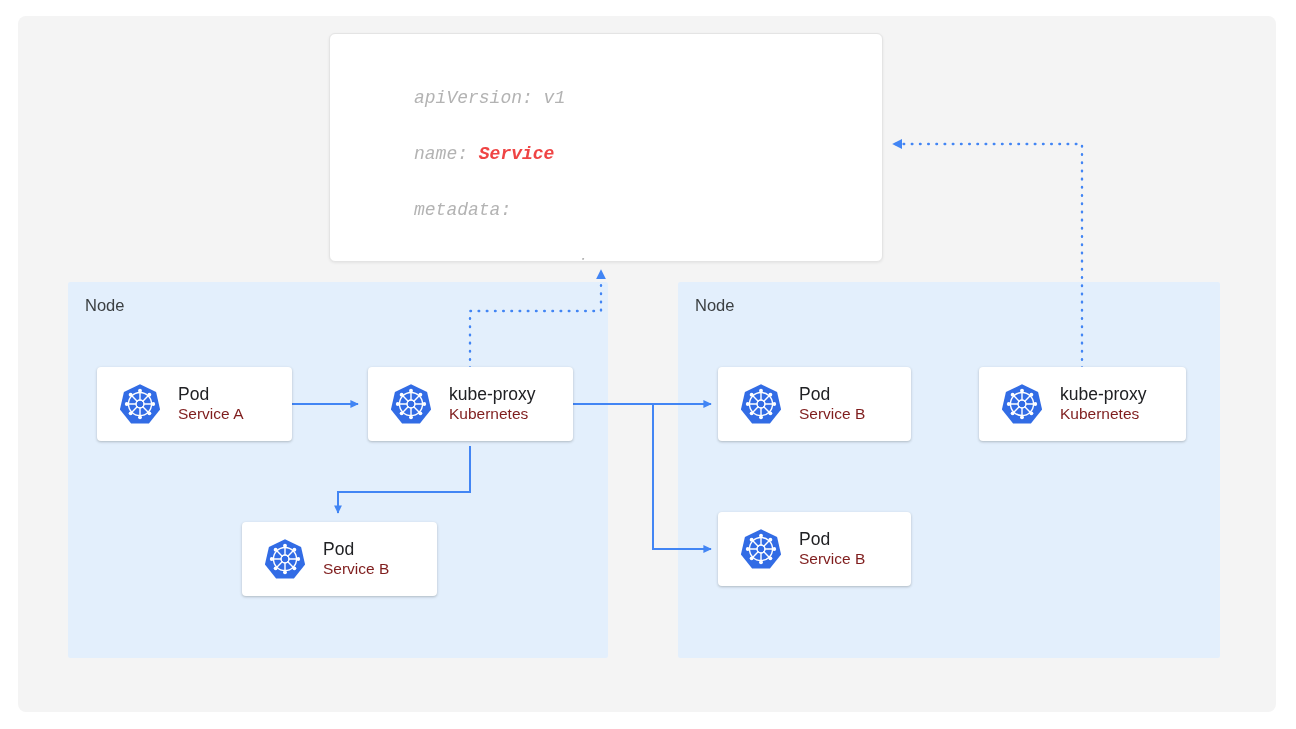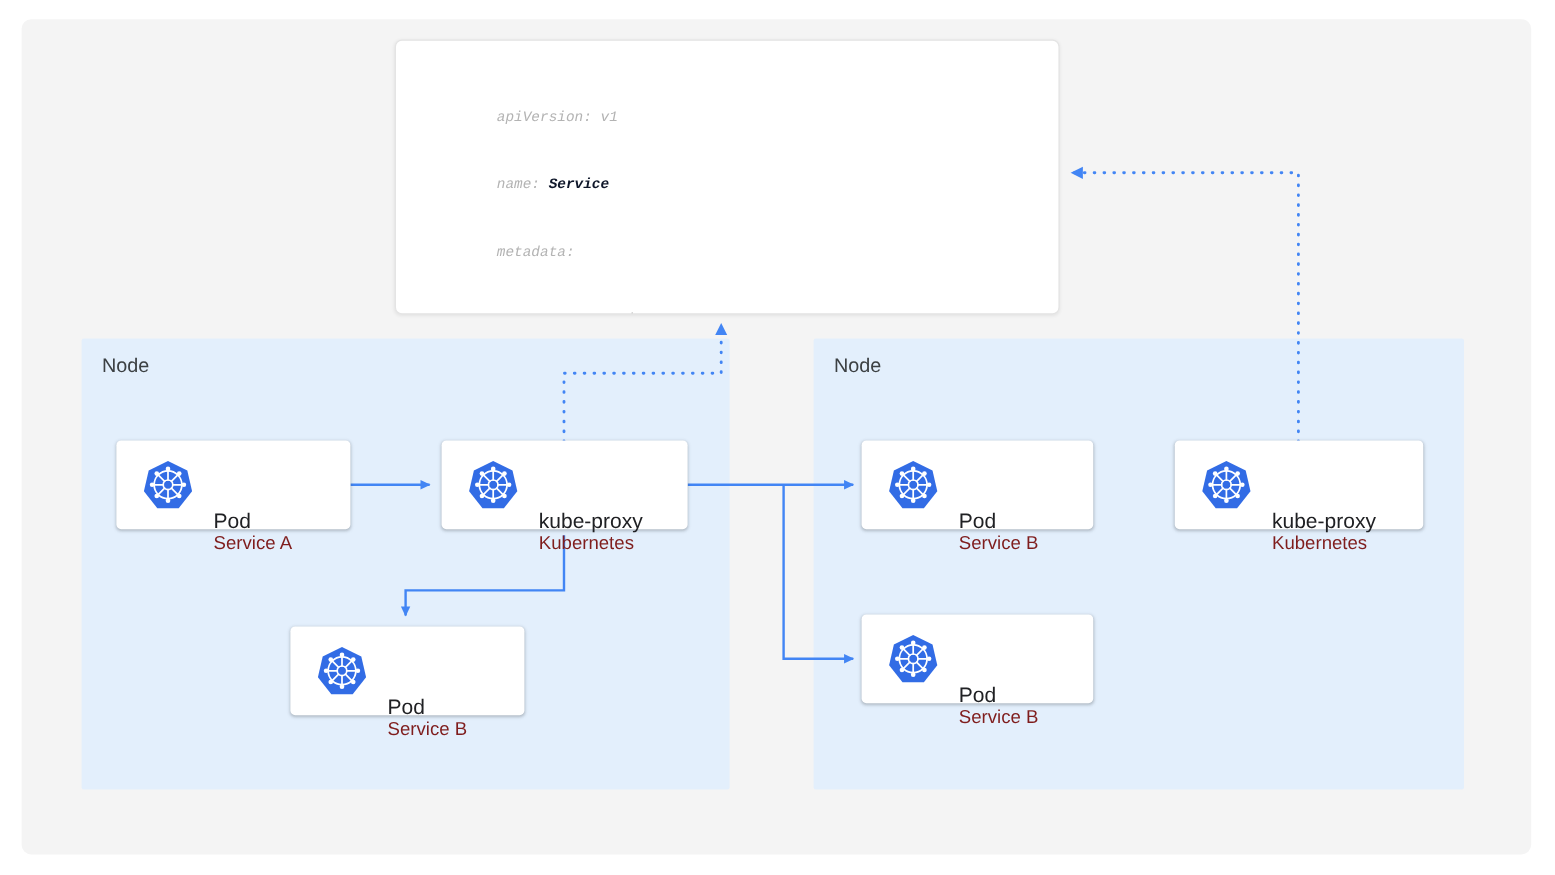--- a/index.html
+++ b/index.html
@@ -37,27 +37,27 @@
     border: 1px solid #e4e4e4;
     border-radius: 6px;
     box-shadow: 0 1px 3px rgba(0,0,0,0.07);
     overflow: hidden;
   }
   .yaml-body {
     position: absolute;
     left: 84px; top: 18px;
     font-family: "Liberation Mono", monospace;
     font-style: italic;
-    font-size: 12px;
+    font-size: 18px;
     line-height: 18.6px;
     color: #b3b3b3;
     white-space: pre;
   }
   .yaml-line { white-space: pre; }
-  .yaml-line .bold-seg { color: #0f172a; font-weight: bold; }
+  .yaml-line .bold-seg { color: #ef4444; font-weight: bold; }
 
   
   .node-group {
     position: absolute;
     background: #e3effc;
     border-radius: 2px;
   }
   .node-label {
     position: absolute;
     left: 17px; top: 14px;
@@ -81,21 +81,20 @@
     transform: translateY(-50%);
     width: 42px; height: 42px;
     flex: none;
   }
   .entity .labels {
     position: absolute;
     left: 81px;
     top: 50%;
     transform: translateY(-50%);
     line-height: 1.22;
-    margin-top: 40px;
   }
   .entity .title {
     font-size: 17.5px;
     color: #202124;
     white-space: nowrap;
   }
   .entity .subtitle {
     font-size: 15.5px;
     color: #7f1d1d;
     white-space: nowrap;

